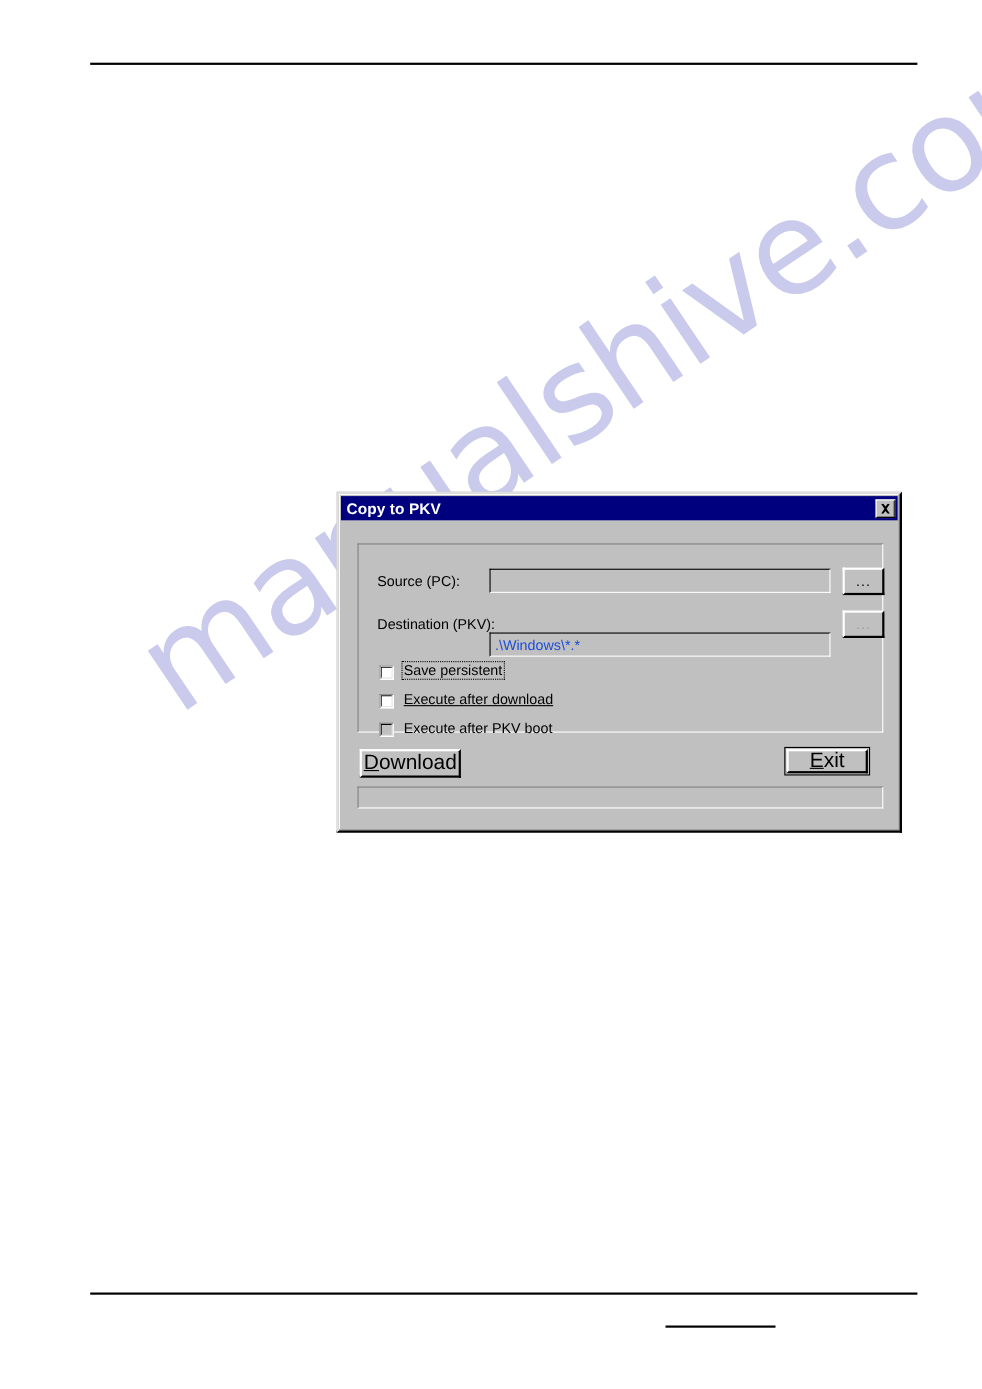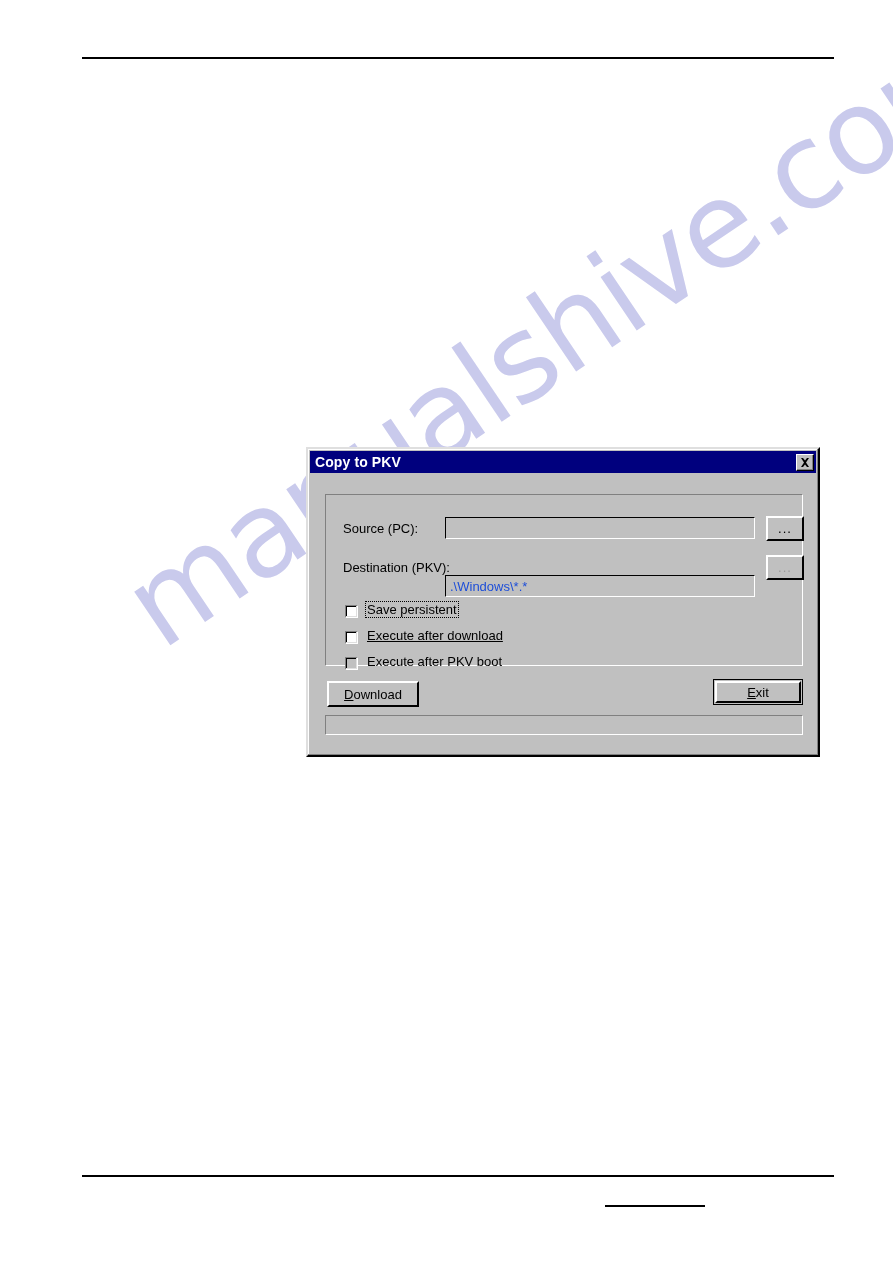--- a/index.html
+++ b/index.html
@@ -233,21 +233,21 @@
     position: absolute;
     background: #c0c0c0;
     border-top: 2px solid #ffffff;
     border-left: 2px solid #ffffff;
     border-right: 2px solid #000000;
     border-bottom: 2px solid #000000;
     box-sizing: border-box;
     display: flex;
     align-items: center;
     justify-content: center;
-    font-size: 13px;
+    font-size: 19px;
     color: #000000;
     cursor: default;
   }
   .pushbtn.default {
     border: 1px solid #000000;
     padding: 1px;
   }
   .pushbtn.default .inner {
     width: 100%;
     height: 100%;
@@ -331,21 +331,21 @@
       <div class="checkrow" style="left:19px; top:157px;">
         <span class="checkbox disabled"></span>
         <span class="check-label disabled">Execute after PKV boot</span>
       </div>
     </div>
 
     <div class="pushbtn" style="left:19px; top:232px; width:92px; height:26px;">
       <span><span class="accel">D</span><span>ownload</span></span>
     </div>
 
-    <div class="pushbtn default" style="left:405px; top:230px; width:90px; height:26px;">
+    <div class="pushbtn default" style="left:405px; top:230px; width:78px; height:26px;">
       <span class="inner">
         <span><span class="accel">E</span><span>xit</span></span>
       </span>
     </div>
 
     <div class="statusbar"></div>
   </div>
 
   <div class="rule-bottom"></div>
   <div class="rule-footer-short"></div>

